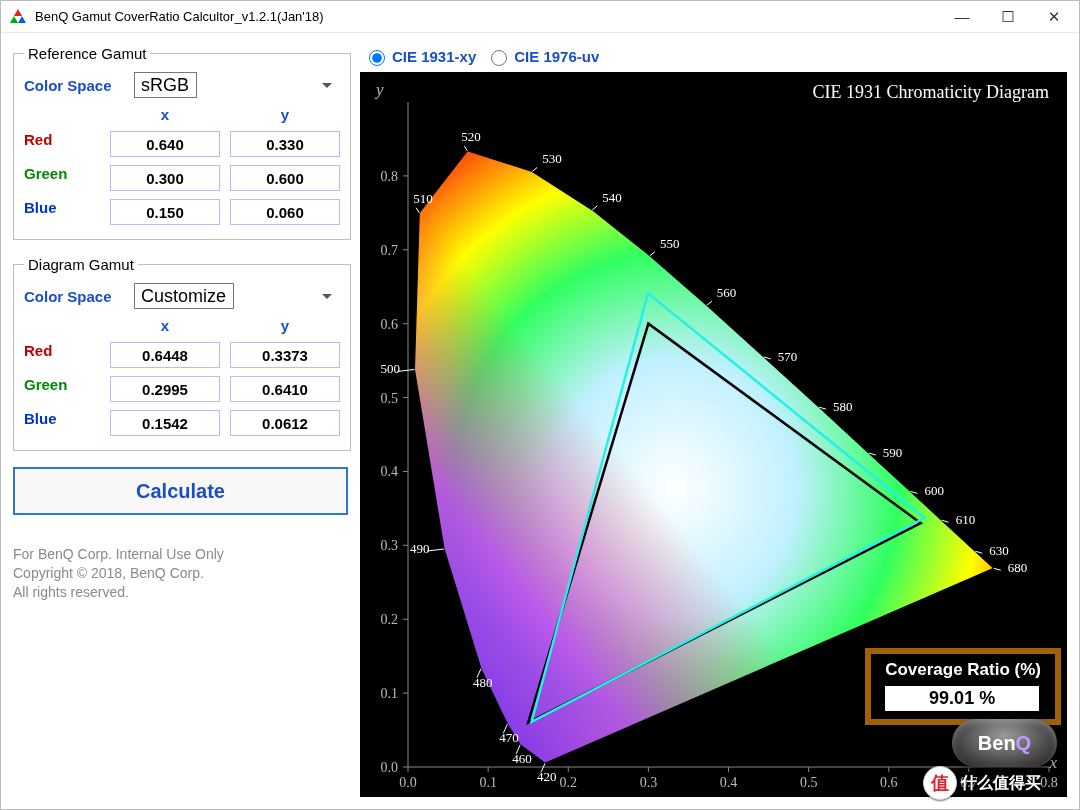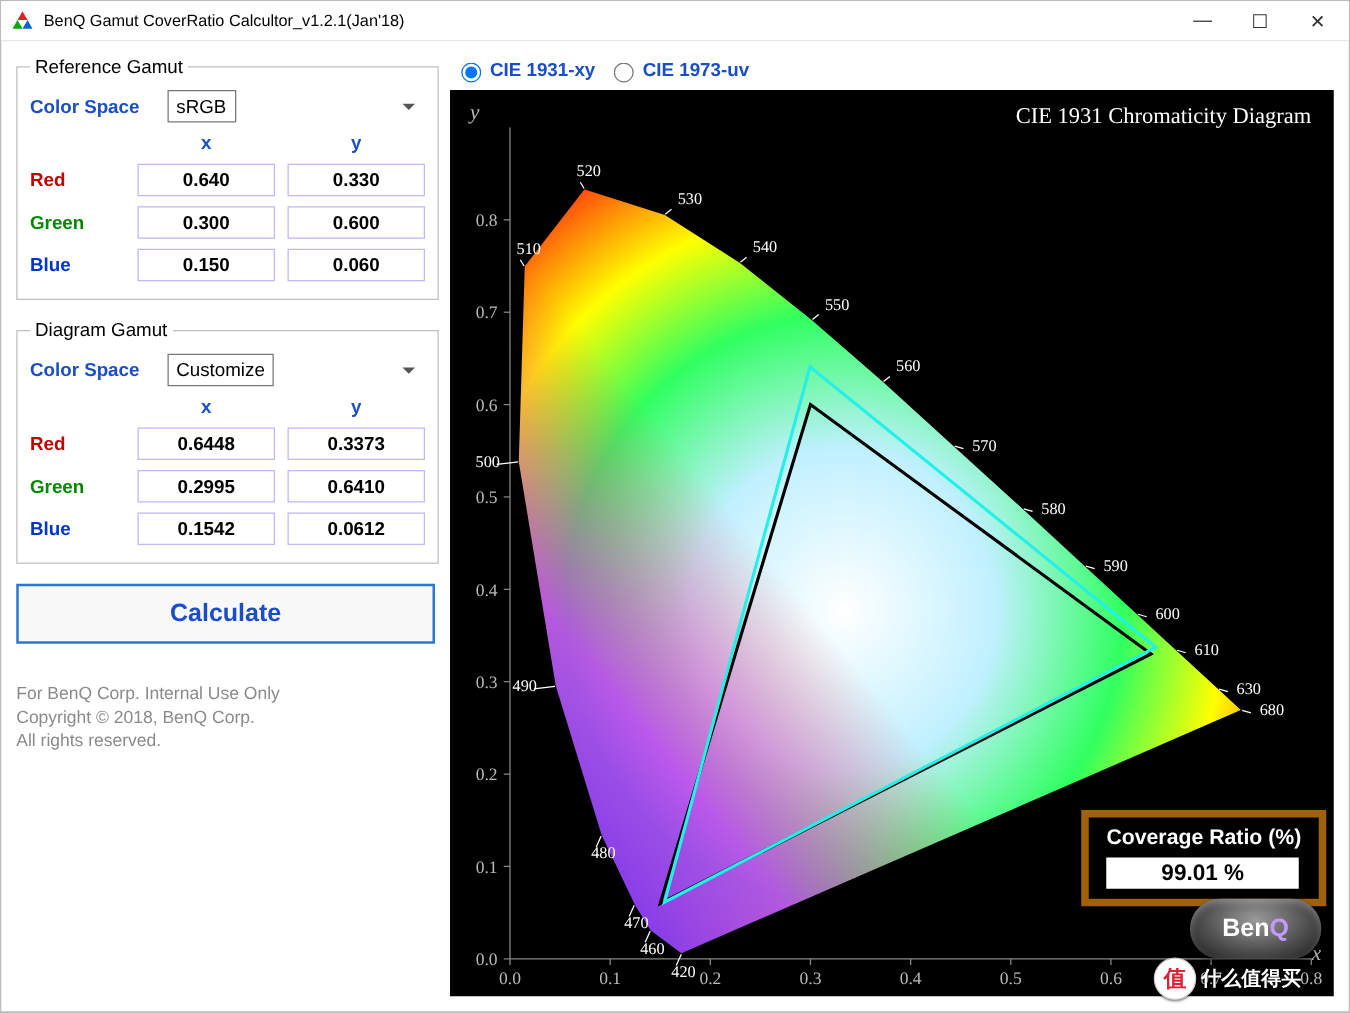--- a/index.html
+++ b/index.html
@@ -9,28 +9,28 @@
   .titlebar .logo { width:18px; height:18px; margin-right:8px; position:relative; }
   .titlebar .title { font-size:13px; color:#000; }
   .winbtns { margin-left:auto; display:flex; height:100%; }
   .winbtn { width:46px; display:flex; align-items:center; justify-content:center; font-size:15px; color:#333; }
   .content { display:flex; padding:12px 12px 0 12px; height:calc(100% - 32px); }
   .leftcol { width:335px; }
   fieldset.gamut { border:1px solid #bfbfbf; margin:0 0 16px 0; padding:10px 10px 14px 10px; }
   fieldset.gamut legend { font-size:15px; color:#000; padding:0 4px; }
   .cs-row { display:flex; align-items:center; margin-bottom:8px; }
   .cs-label { font-size:15px; font-weight:bold; color:#1a4ec8; width:110px; }
-  .cs-select { flex:1; height:26px; border:1px solid #777; background:#fff; font-size:15px; padding:2px 6px; appearance:none; position:relative; }
+  .cs-select { flex:1; height:26px; border:1px solid #777; background:#fff; font-size:18px; padding:2px 6px; appearance:none; position:relative; }
   .select-wrap { flex:1; position:relative; }
   .select-wrap::after { content:""; position:absolute; right:8px; top:50%; margin-top:-2px; border:5px solid transparent; border-top-color:#555; pointer-events:none; }
   .xyhead { display:flex; }
   .xyhead .spacer { width:86px; }
   .xyhead .col { width:110px; text-align:center; font-weight:bold; color:#1a4ec8; font-size:15px; }
   .xyhead .gap { width:10px; }
-  .xyrow { display:flex; align-items:center; margin-top:8px; }
+  .xyrow { display:flex; margin-top:8px; }
   .xyrow .lab { width:86px; font-weight:bold; font-size:15px; }
   .lab.red { color:#c00000; }
   .lab.green { color:#008800; }
   .lab.blue { color:#0033cc; }
   .xyrow input { width:110px; height:26px; text-align:center; font-weight:bold; font-size:15px; border:1px solid #c4b5fd; background:#fff; color:#000; }
   .xyrow .gap { width:10px; }
   .calc-btn { width:100%; height:48px; border:2px solid #2a78d4; background:#f8f8f8; font-size:20px; font-weight:bold; color:#1a4ec8; margin-bottom:30px; cursor:pointer; }
   .footer { color:#8a8a8a; font-size:14px; line-height:1.35; }
   .rightcol { flex:1; padding-left:12px; display:flex; flex-direction:column; }
   .radio-row { display:flex; gap:10px; align-items:center; margin:2px 0 6px 4px; }
@@ -156,21 +156,21 @@
     </div>
 
     <div class="rightcol">
       <div class="radio-row">
         <label class="radio-item">
           <input type="radio" name="mode" checked="" style="">
           <span>CIE 1931-xy</span>
         </label>
         <label class="radio-item">
           <input type="radio" name="mode" style="">
-          <span>CIE 1973-uv</span>
+          <span>CIE 1976-uv</span>
         </label>
       </div>
 
       <div class="diagram">
         <div class="diagram-title">CIE 1931 Chromaticity Diagram</div>
         <span class="axis-label ylab">y</span>
         <span class="axis-label xlab">x</span>
 
         <svg id="chart-svg" style="position:absolute; left:0; top:0; width:100%; height:100%;">
             <line x1="48" y1="695" x2="689" y2="695" stroke="#888"></line>

